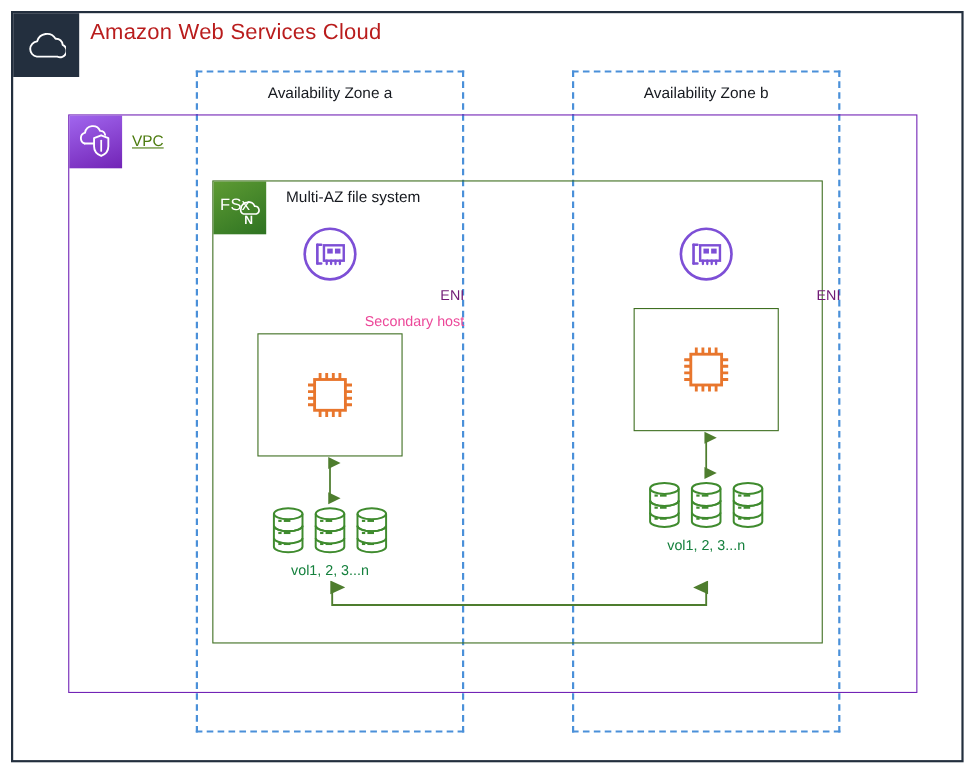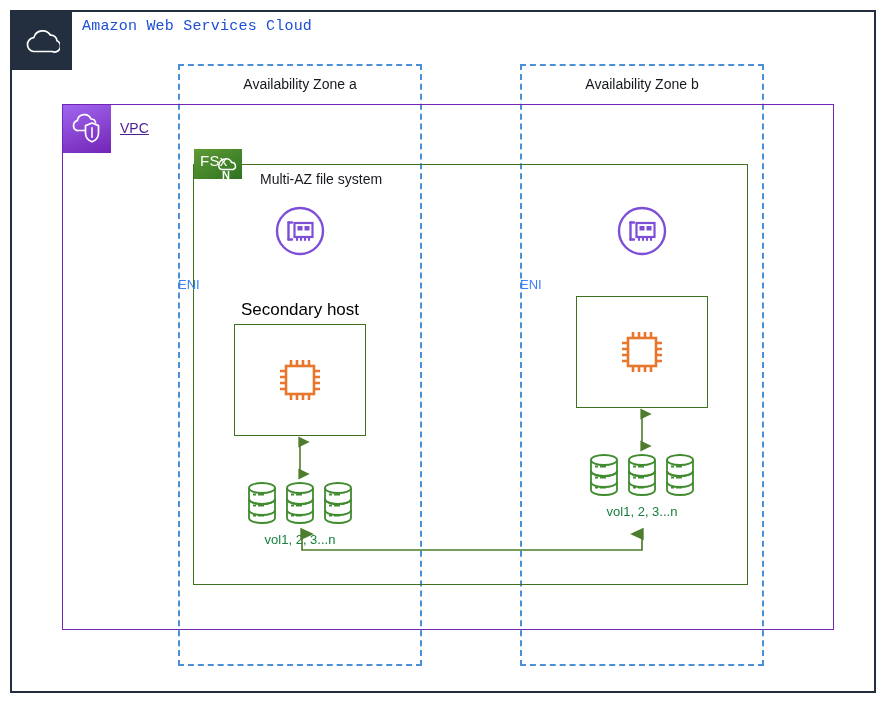--- a/index.html
+++ b/index.html
@@ -26,25 +26,24 @@
   .aws-badge {
     position: absolute;
     left: 12px; top: 12px;
     width: 60px; height: 58px;
     background: #232F3E;
     display: flex; align-items: center; justify-content: center;
   }
   .aws-title {
     position: absolute;
     left: 82px; top: 18px;
-    font-size: 15px;
-    color: #1d4ed8;
+    font-size: 20px;
+    color: #b91c1c;
     letter-spacing: .2px;
     white-space: nowrap;
-    font-family: Liberation Mono, monospace;
   }
 
   
   .az {
     position: absolute;
     border: 2px dashed #4A90D9;
     background: transparent;
   }
   .az-a { left: 178px; top: 64px; width: 244px; height: 602px; }
   .az-b { left: 520px; top: 64px; width: 244px; height: 602px; }
@@ -69,37 +68,37 @@
     position: absolute;
     left: 63px; top: 105px;
     width: 48px; height: 48px;
     background: linear-gradient(160deg, #A166EE 0%, #7224B6 100%);
     display: flex; align-items: center; justify-content: center;
   }
   .vpc-label {
     position: absolute;
     left: 120px; top: 120px;
     font-size: 14px;
-    color: #4c1d95;
+    color: #4d7c0f;
     white-space: nowrap;
     text-decoration: underline;
   }
 
   
   .fsx-frame {
     position: absolute;
     left: 193px; top: 164px;
     width: 555px; height: 421px;
     border: 1.6px solid #3F6F21;
     background: transparent;
   }
   .fsx-badge {
     position: absolute;
-    left: 194px; top: 149px;
-    width: 48px; height: 30px;
+    left: 194px; top: 165px;
+    width: 48px; height: 48px;
     background: linear-gradient(150deg, #5E9B33 0%, #2E7322 100%);
     display: flex; align-items: center; justify-content: center;
   }
   .fsx-label {
     position: absolute;
     left: 260px; top: 171px;
     font-size: 14px;
     color: #16191F;
     white-space: nowrap;
   }
@@ -107,30 +106,30 @@
   
   .stack { position: absolute; top: 205px; width: 244px; }
   .stack-a { left: 178px; }
   .stack-b { left: 520px; }
 
   .eni-icon-wrap {
     width: 100%;
     display: flex; justify-content: center;
   }
   .eni-caption {
-    margin-top: 20px;
-    text-align: left;
+    margin-top: 4px;
+    text-align: right;
     font-size: 13px;
-    color: #3b82f6;
+    color: #701a75;
   }
   .host-caption {
     margin-top: 8px;
-    text-align: center;
-    font-size: 17px;
-    color: #000000;
+    text-align: right;
+    font-size: 13px;
+    color: #ec4899;
     white-space: nowrap;
   }
   .host-box {
     margin: 4px auto 0 auto;
     width: 132px; height: 112px;
     border: 1.5px solid #3F6F21;
     display: flex; align-items: center; justify-content: center;
     background: transparent;
   }
 

